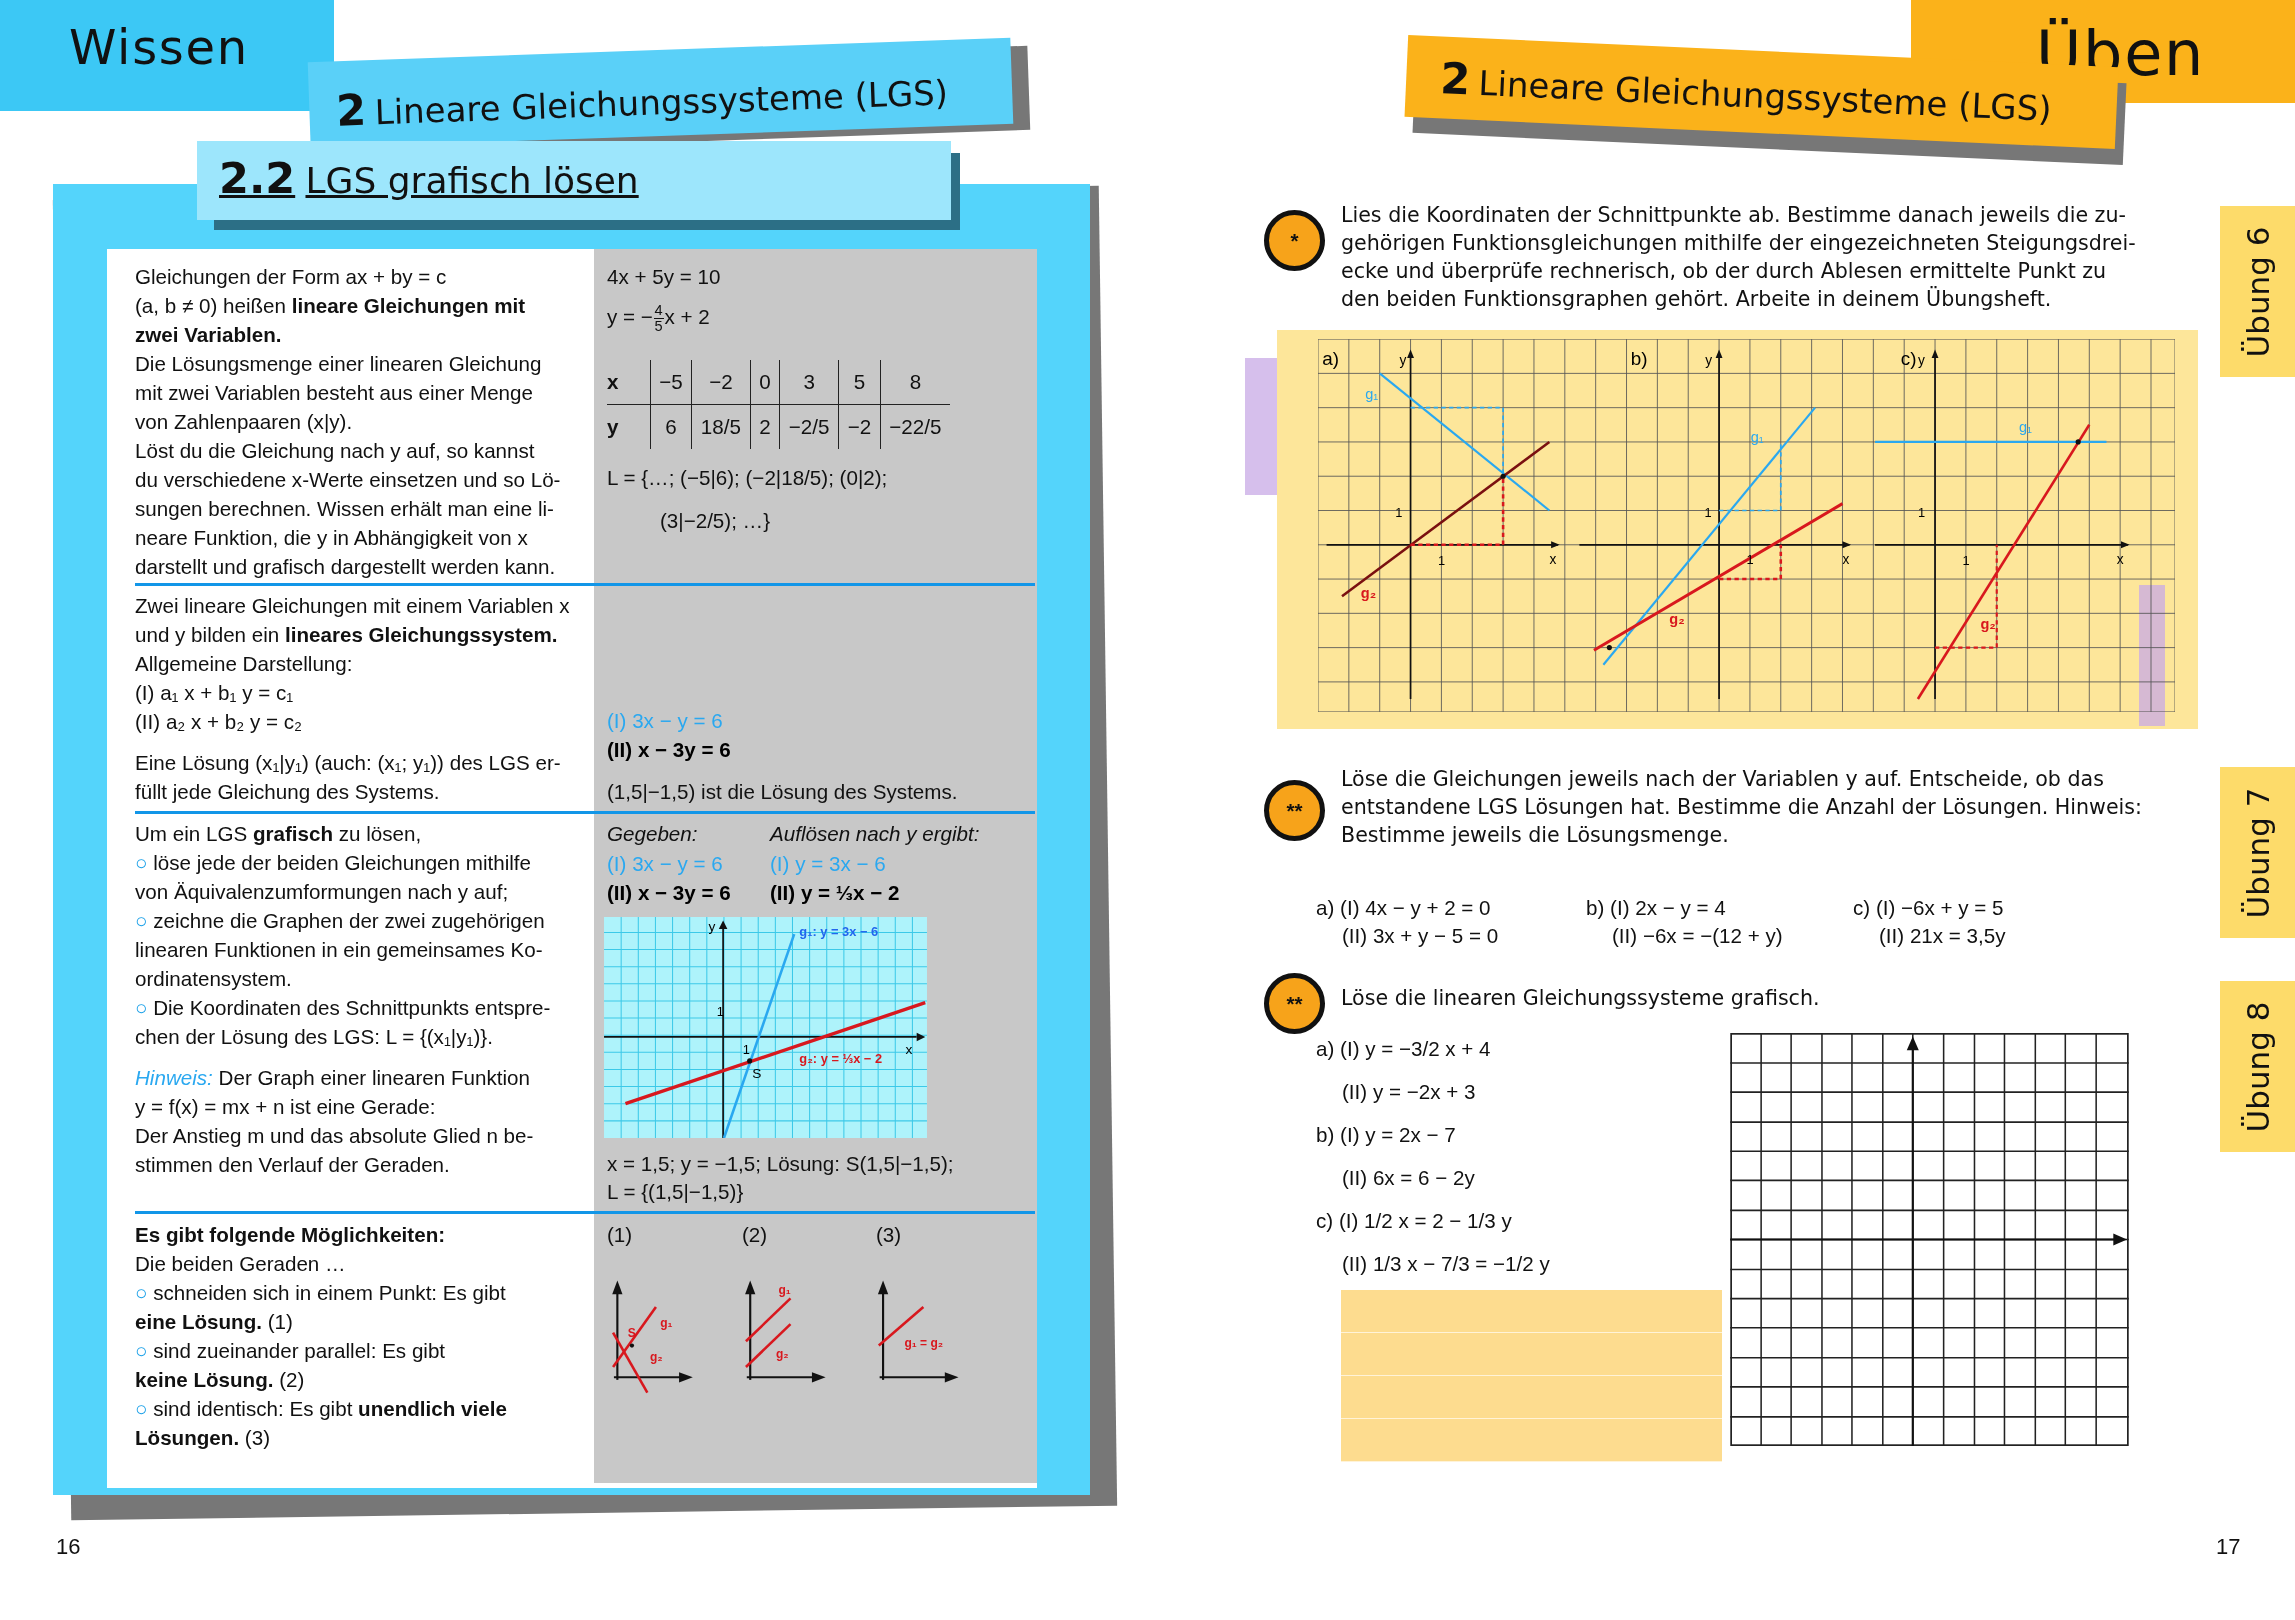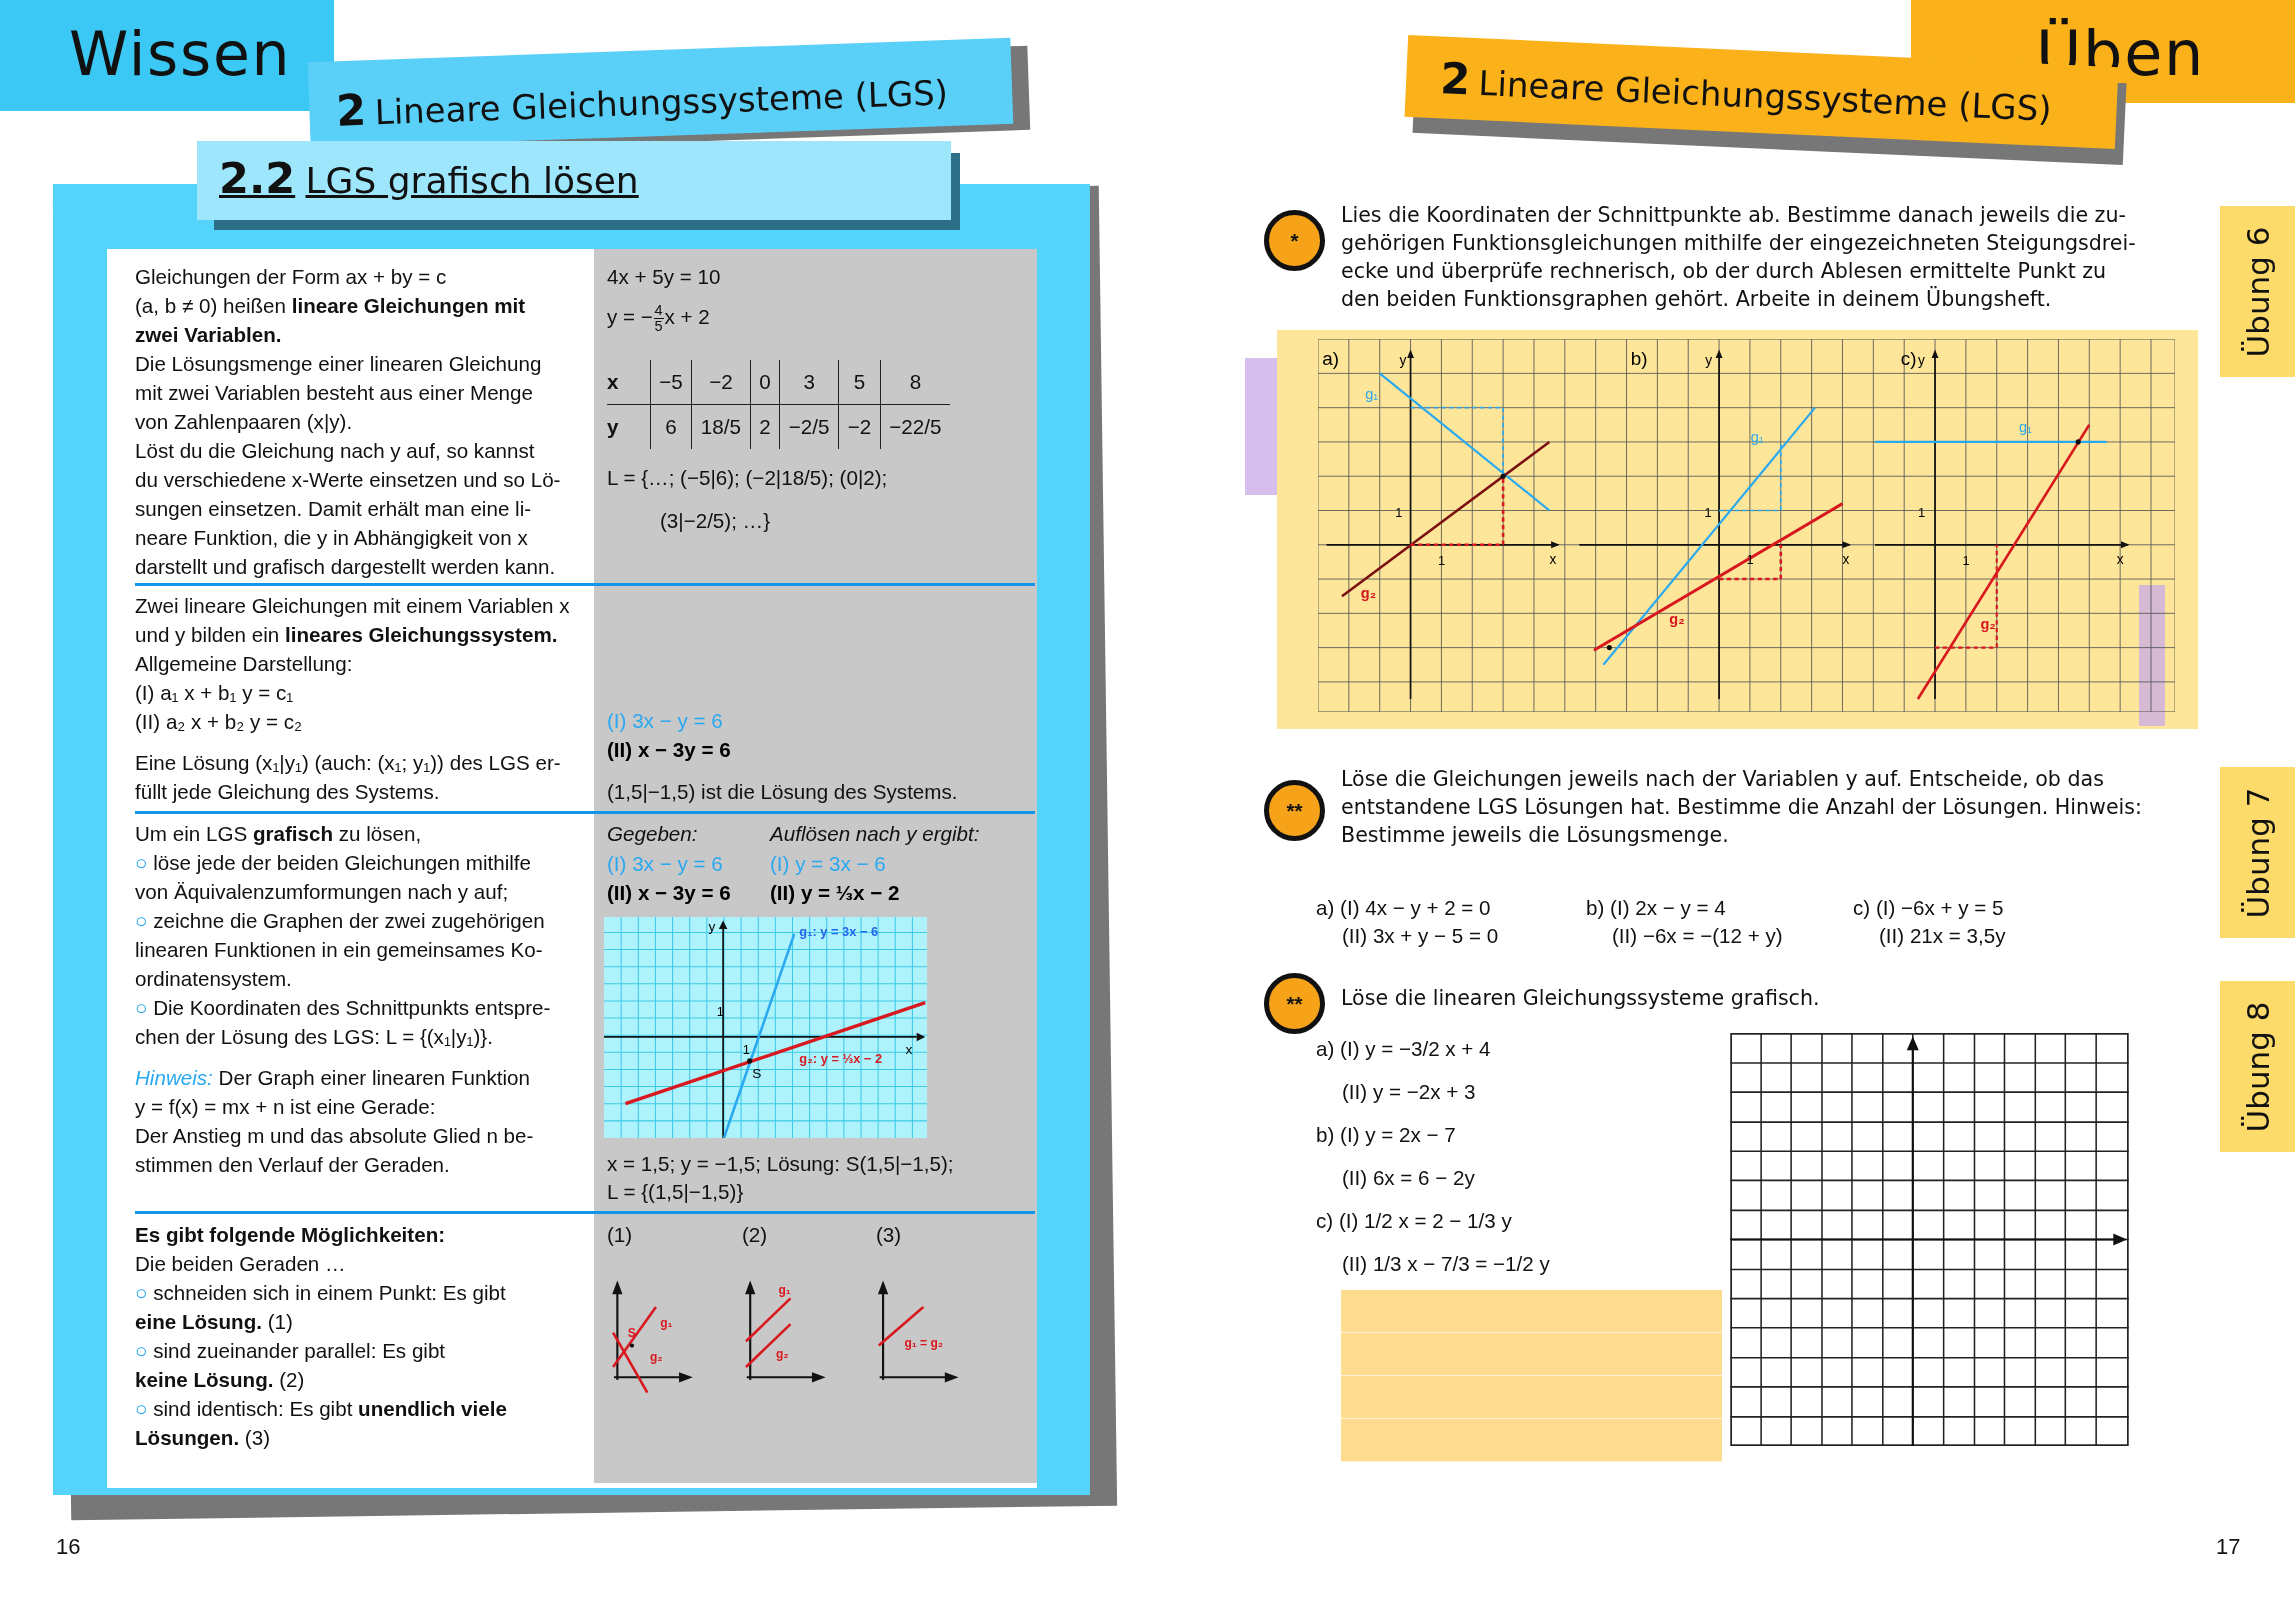--- a/index.html
+++ b/index.html
@@ -1,21 +1,21 @@
 <!DOCTYPE html>
 <html style="font-size:13.7px"><head>
 <meta charset="utf-8">
 <style>
   html,body{margin:0;padding:0;background:#fff;}
   body{width:2295px;height:1620px;position:relative;overflow:hidden;font-family:"Liberation Sans",sans-serif;color:#111;}
   .abs{position:absolute;}
   .hand{font-family:"DejaVu Sans",sans-serif;}
   
   .wissen-tab{left:0;top:0;width:334px;height:111px;background:#3cc8f5;}
-  .wissen-title{left:69px;top:19px;font-size:60px;letter-spacing:1.7px;}
+  .wissen-title{left:69px;top:19px;font-size:48px;letter-spacing:1.7px;}
   .chap-shadow-l{left:326px;top:58px;width:703px;height:84px;background:#777;transform:rotate(-2deg);}
   .chap-banner-l{left:309px;top:50px;width:703px;height:86px;background:#5ad0f8;transform:rotate(-2deg);}
   .chap-title-l{left:336px;top:75px;font-size:34px;transform:rotate(-2deg);white-space:nowrap;}
   .chap-title-l b{font-size:43px;font-weight:bold;margin-right:8.6px;}
   .blue-shadow{left:62px;top:193px;width:1046px;height:1320px;background:#777;transform:rotate(-0.8deg);}
   .blue-outer2{left:53px;top:184px;width:1037px;height:1311px;background:#54d4fb;}
   .sub-shadow{left:214px;top:153px;width:746px;height:77px;background:#2c6f86;}
   .sub-banner{left:197px;top:141px;width:754px;height:79px;background:#9de6fc;}
   .sub-title{left:219px;top:153px;font-size:36px;white-space:nowrap;text-decoration:underline;}
   .sub-title b{font-size:43px;margin-right:10.3px;}
@@ -77,21 +77,21 @@
 
 <div class="abs txt" style="left:135px;top:262px;width:454px;">
   <div>Gleichungen der Form ax + by = c</div>
   <div><span>(a, b ≠ 0) heißen </span><b>lineare Gleichungen mit</b></div>
   <div><b>zwei Variablen.</b></div>
   <div>Die Lösungsmenge einer linearen Gleichung</div>
   <div>mit zwei Variablen besteht aus einer Menge</div>
   <div>von Zahlenpaaren (x|y).</div>
   <div>Löst du die Gleichung nach y auf, so kannst</div>
   <div>du verschiedene x-Werte einsetzen und so Lö-</div>
-  <div>sungen einsetzen. Damit erhält man eine li-</div>
+  <div>sungen berechnen. Wissen erhält man eine li-</div>
   <div>neare Funktion, die y in Abhängigkeit von x</div>
   <div>darstellt und grafisch dargestellt werden kann.</div>
 </div>
 
 <div class="abs txt" style="left:607px;top:262px;">4x + 5y = 10</div>
 <div class="abs txt" style="left:607px;top:302px;">
   <span>y = −</span><span class="frac"><span class="n">4</span><span>5</span></span><span>x + 2</span>
 </div>
 <table class="abs val" style="left:607px;top:360px;">
   <tbody>

